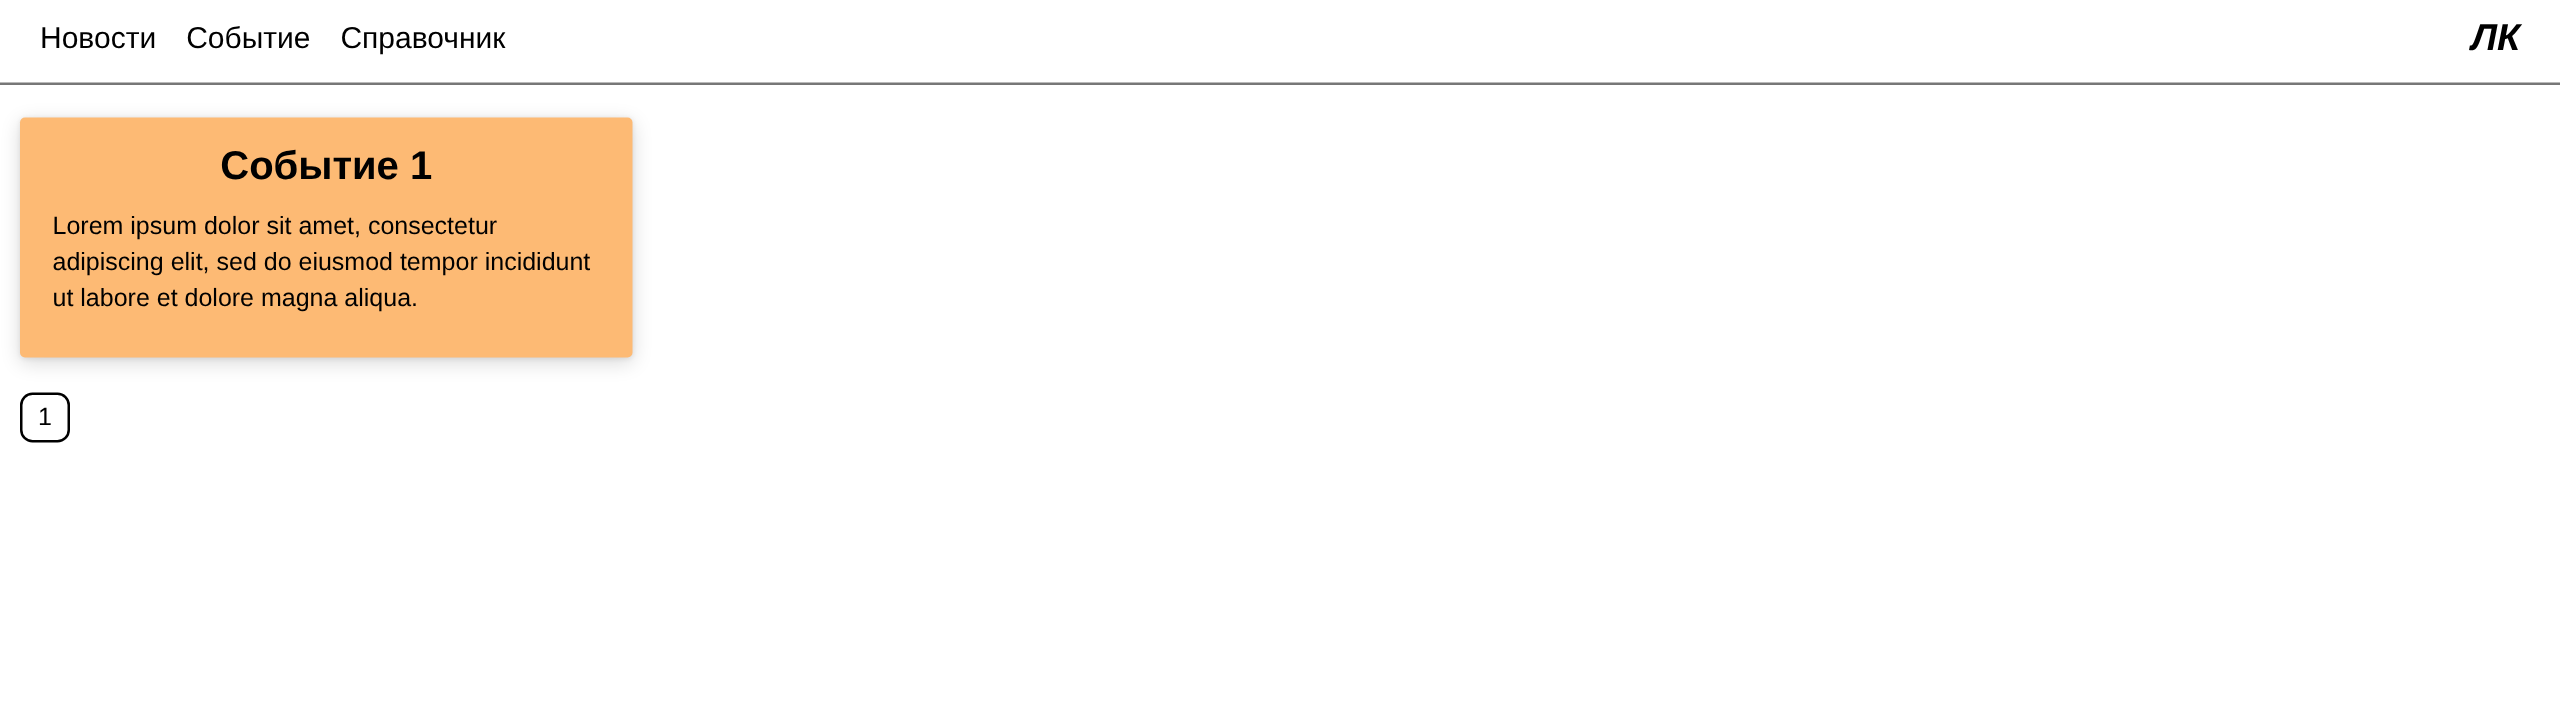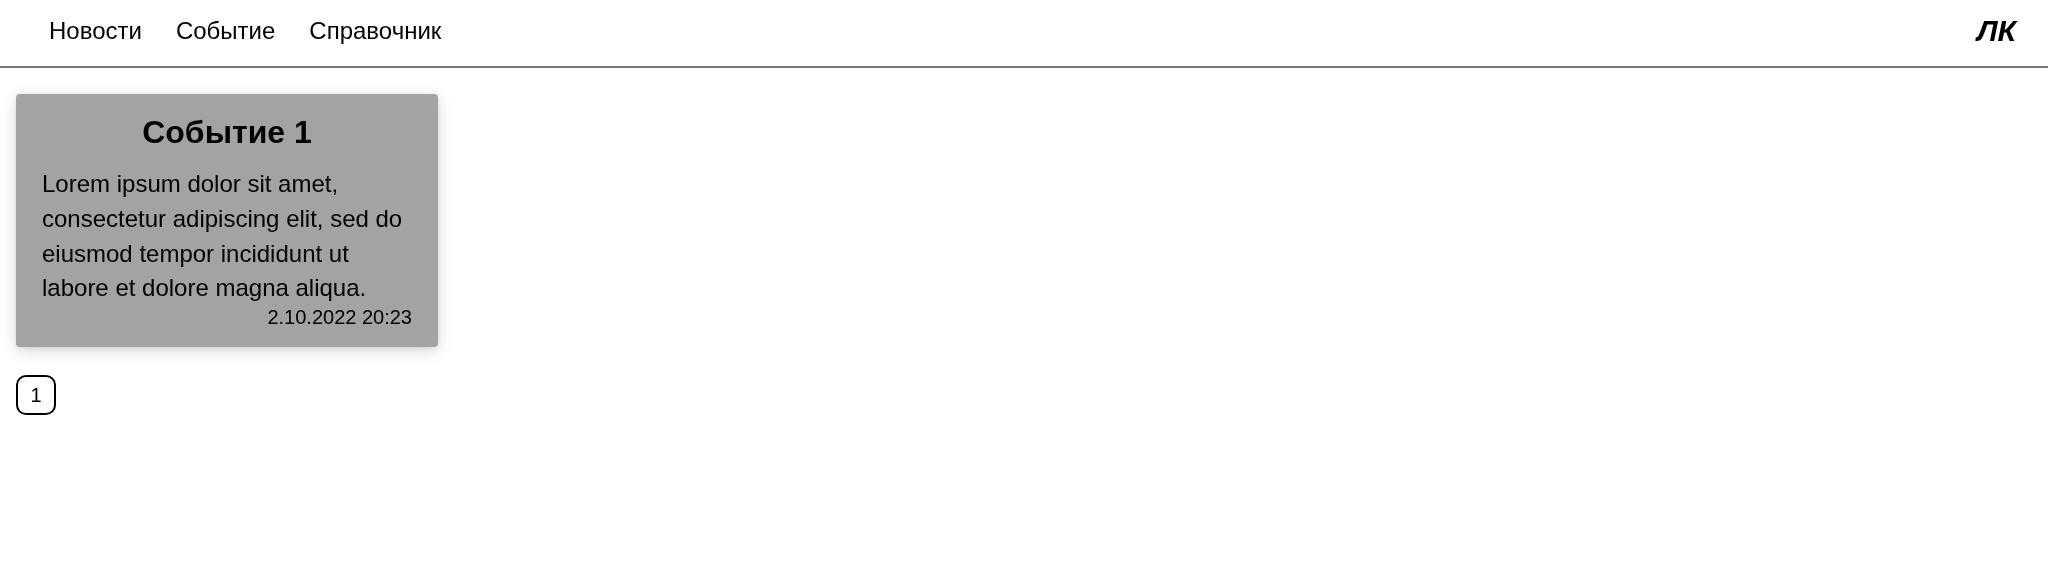--- a/index.html
+++ b/index.html
@@ -15,57 +15,57 @@
     }
     .header {
       display: flex;
       justify-content: space-between;
       align-items: center;
       padding: 14px 32px 18px 32px;
       border-bottom: 2px solid #777;
     }
     .nav-left {
       display: flex;
-      gap: 34px;
-      margin-left: 17px;
+      gap: 24px;
     }
     .nav-item {
       font-size: 24px;
       font-weight: 500;
       color: #000;
       cursor: pointer;
     }
     .nav-right {
       font-size: 30px;
       font-weight: 700;
       font-style: italic;
       color: #000;
       cursor: pointer;
     }
     .content {
       padding: 26px 16px;
     }
     .card {
-      width: 422px;
-      background: #a3a3a3;
+      width: 490px;
+      background: #fdba74;
       border-radius: 4px;
       box-shadow: 0 4px 16px rgba(0,0,0,0.15), 0 1px 4px rgba(0,0,0,0.08);
       padding: 20px 26px 18px 26px;
     }
     .card-title {
       font-size: 32px;
       font-weight: 700;
       text-align: center;
       color: #000;
       margin-bottom: 16px;
     }
     .card-body {
-      font-size: 24px;
+      font-size: 20px;
       line-height: 1.45;
       color: #000;
+      margin-bottom: 14px;
     }
     .card-date {
       font-size: 20px;
       text-align: right;
       color: #000;
     }
     .pagination {
       margin-top: 28px;
       margin-left: 0px;
     }
@@ -91,19 +91,18 @@
     <span class="nav-item">Событие</span>
     <span class="nav-item">Справочник</span>
   </nav>
   <div class="nav-right">ЛК</div>
 </header>
 
 <main class="content">
   <article class="card">
     <h2 class="card-title">Событие 1</h2>
     <p class="card-body">Lorem ipsum dolor sit amet, consectetur adipiscing elit, sed do eiusmod tempor incididunt ut labore et dolore magna aliqua.</p>
-    <div class="card-date">2.10.2022 20:23</div>
   </article>
 
   <div class="pagination">
     <span class="page-btn">1</span>
   </div>
 </main>
 
 </body></html>

